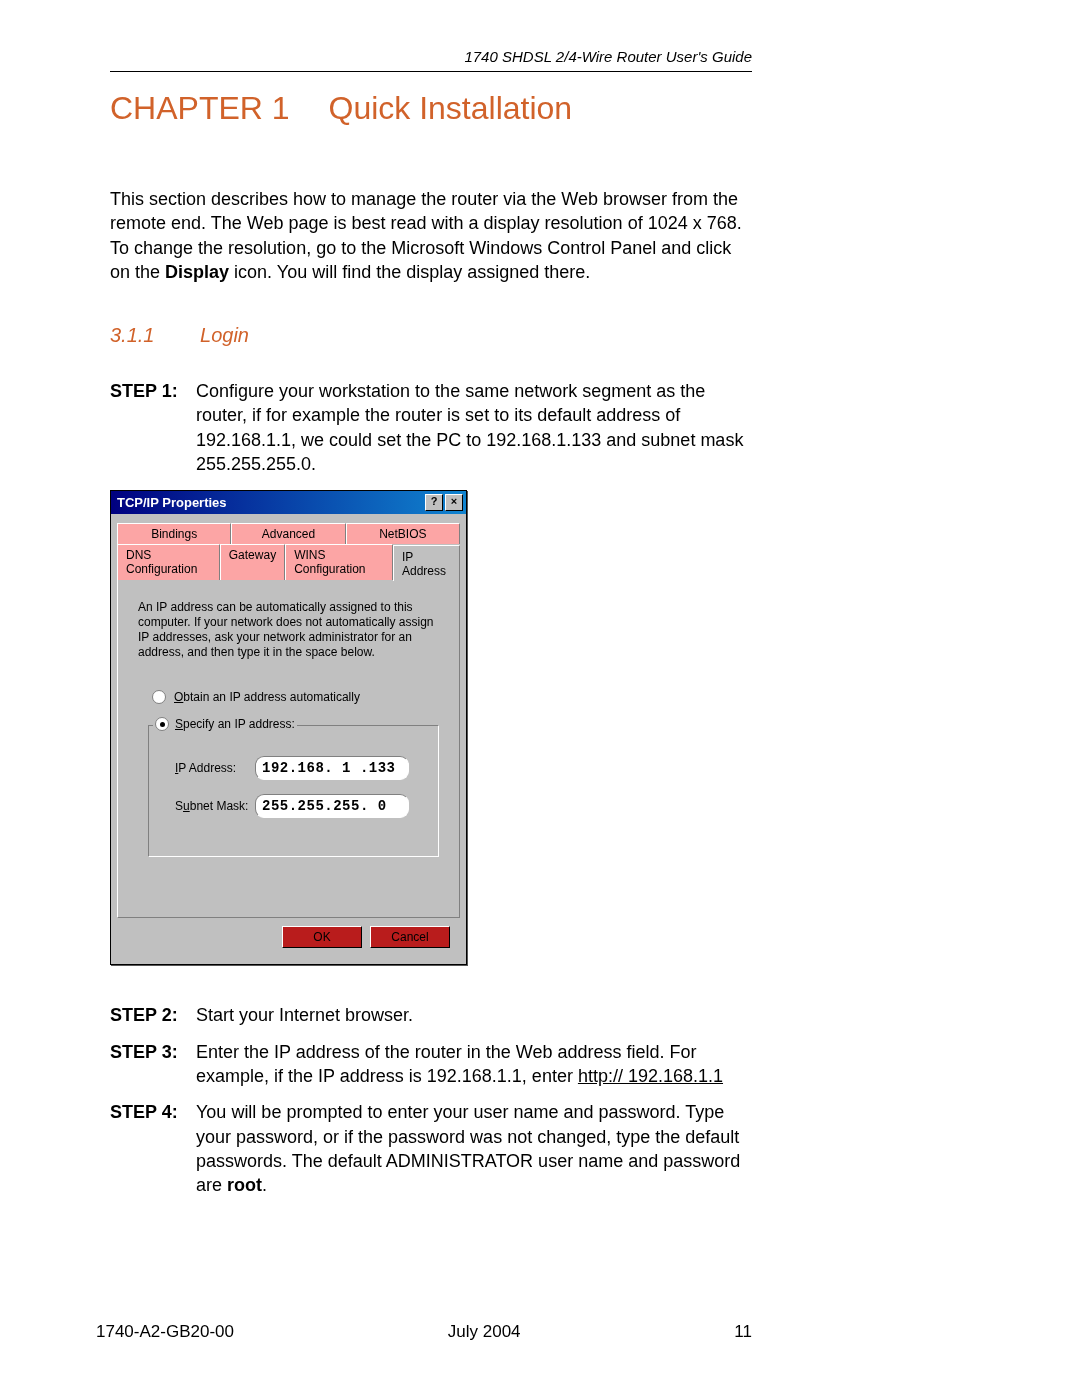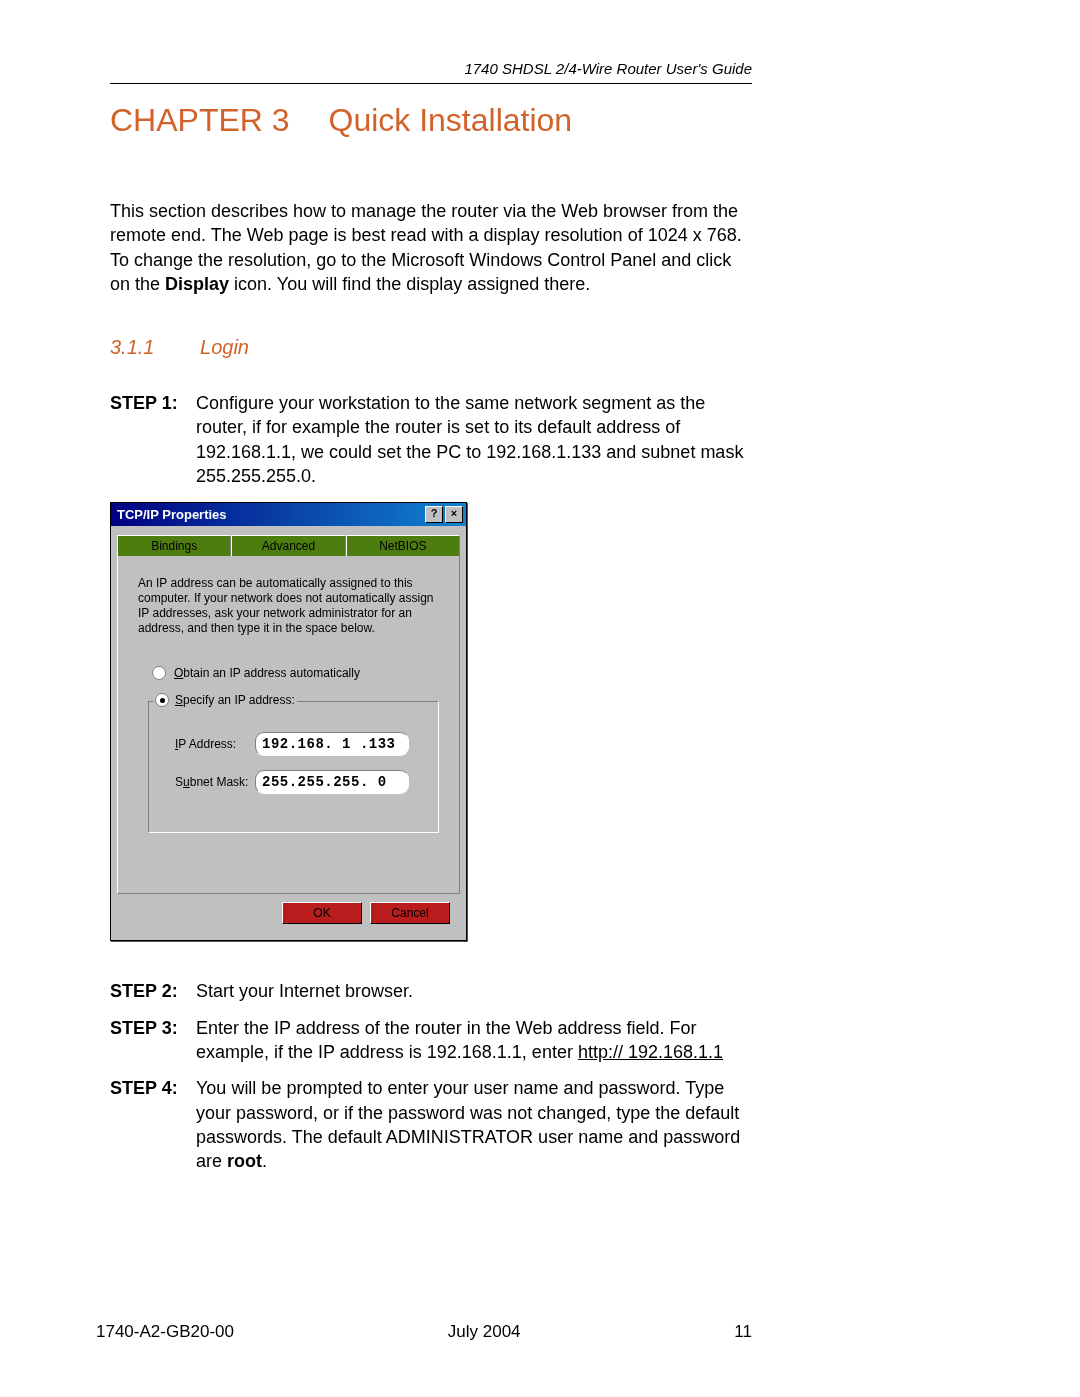--- a/index.html
+++ b/index.html
@@ -7,21 +7,21 @@
     padding: 0;
     background: #fff;
     font-family: Arial, Helvetica, sans-serif;
     color: #000;
   }
   .page {
     width: 852px;
     height: 1397px;
     position: relative;
     box-sizing: border-box;
-    padding: 60px 100px 50px 110px;
+    padding: 48px 100px 50px 110px;
   }
   .header-right {
     text-align: right;
     font-style: italic;
     font-size: 15px;
     color: #000;
     margin-bottom: 6px;
   }
   .hr {
     border: none;
@@ -94,21 +94,21 @@
     color: #000;
     font-weight: bold;
     font-family: Arial;
   }
   .tab-area {
     padding: 8px 6px 6px 6px;
   }
   .tab-rows { }
   .tab-row { display: flex; }
   .tab {
-    background: #4d7c0f;
+    background: #fca5a5;
     border-top: 1px solid #fff;
     border-left: 1px solid #fff;
     border-right: 1px solid #808080;
     padding: 3px 8px 3px 8px;
     font-size: 12px;
     position: relative;
     top: 1px;
   }
   .tab-row.back .tab { color:#000; }
   .tab.active {
@@ -227,21 +227,21 @@
 </style>
 </head>
 <body>
 
 <div class="page">
 
   <div class="header-right">1740 SHDSL 2/4-Wire Router User's Guide</div>
   <hr class="hr">
 
   <div class="chapter-title">
-    <span class="label">CHAPTER 3</span>
+    <span class="label">CHAPTER 1</span>
     <span>Quick Installation</span>
   </div>
 
   <div class="intro">
     <span>This section describes how to manage the router via the Web browser from the remote end. The Web page is best read with a display resolution of 1024 x 768. To change the resolution, go to the Microsoft Windows Control Panel and click on the </span><b>Display</b><span> icon. You will find the display assigned there.</span>
   </div>
 
   <div class="section-heading">
     <span class="num">3.1.1</span>
     <span>Login</span>
@@ -257,20 +257,26 @@
       <span class="text">TCP/IP Properties</span>
       <span class="tbtn">?</span>
       <span class="tbtn">×</span>
     </div>
     <div class="tab-area">
       <div class="tab-rows">
         <div class="tab-row back">
           <div class="tab" style="flex:1;text-align:center">Bindings</div>
           <div class="tab" style="flex:1;text-align:center">Advanced</div>
           <div class="tab" style="flex:1;text-align:center">NetBIOS</div>
+        </div>
+        <div class="tab-row front">
+          <div class="tab">DNS Configuration</div>
+          <div class="tab">Gateway</div>
+          <div class="tab">WINS Configuration</div>
+          <div class="tab active">IP Address</div>
         </div>
       </div>
       <div class="tab-panel">
         <div class="panel-text">An IP address can be automatically assigned to this computer. If your network does not automatically assign IP addresses, ask your network administrator for an address, and then type it in the space below.</div>
 
         <div class="radio-row">
           <span class="radio"></span>
           <span><span class="under">O</span><span>btain an IP address automatically</span></span>
         </div>
 

